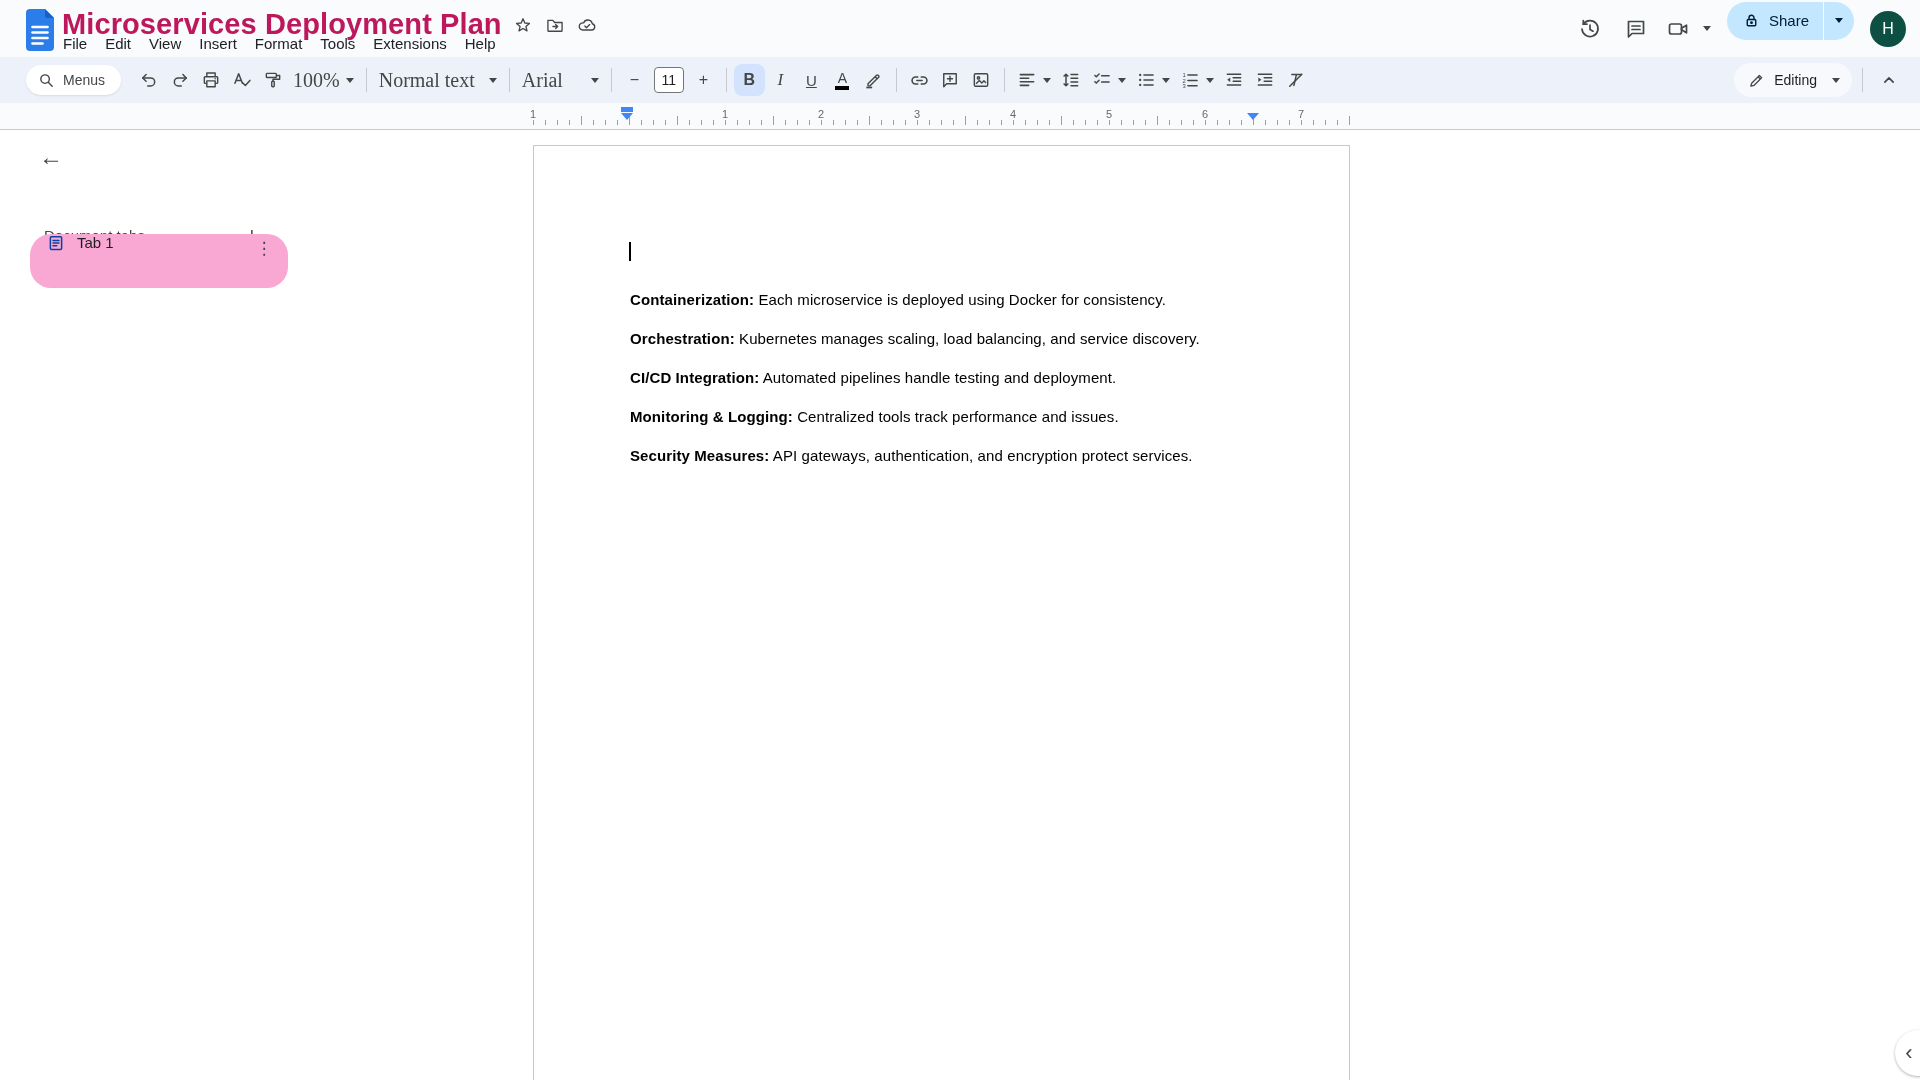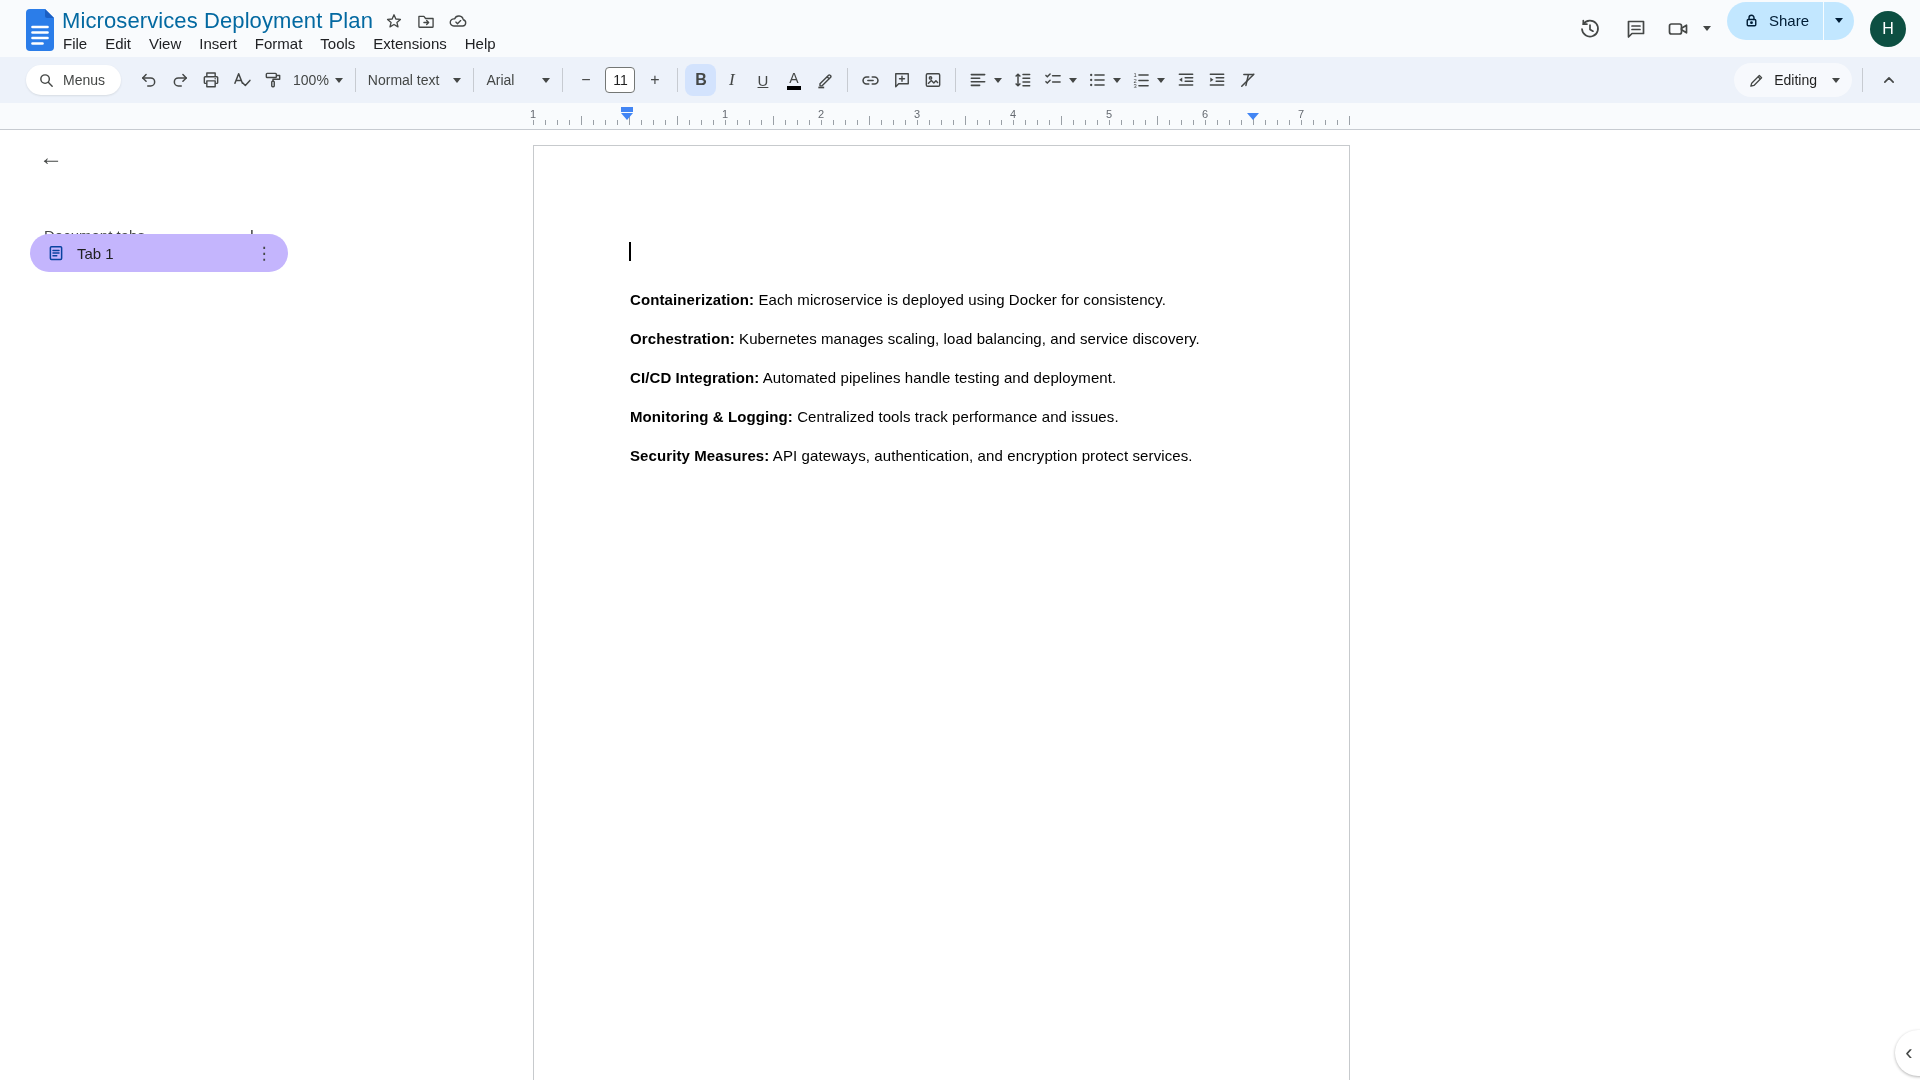--- a/index.html
+++ b/index.html
@@ -4,21 +4,21 @@
 <style>
   * { margin:0; padding:0; box-sizing:border-box; }
   html,body { background:#fff; }
   body { font-family:"Liberation Sans","DejaVu Sans",sans-serif; }
   .app { position:relative; width:1920px; height:1080px; overflow:hidden; background:#fff; }
 
   
   .header { position:absolute; left:0; top:0; width:1920px; height:57px; background:#f9fbfd; }
   .logo { position:absolute; left:24px; top:9px; width:32px; height:42px; cursor:pointer; }
   .title-row { position:absolute; left:62px; top:8px; display:flex; align-items:center; gap:10px; }
-  .doc-title { font-size:22px; color:#0369a1; letter-spacing:.1px; }
+  .doc-title { font-size:29px; color:#be185d; letter-spacing:.1px;font-weight:bold; }
   .title-icon { width:22px; height:22px; display:flex; align-items:center; justify-content:center; color:#444746; }
   .menubar { position:absolute; left:54px; top:33px; display:flex; }
   .menu-item { font-size:15px; color:#202124; padding:2px 9px; border-radius:6px; cursor:pointer; }
   .header-right { position:absolute; right:14px; top:0; height:57px; display:flex; align-items:center; }
   .hdr-btn { width:46px; height:46px; border-radius:50%; display:flex; align-items:center; justify-content:center; color:#444746; cursor:pointer; }
   .cam-caret { margin-left:-6px; margin-right:6px; }
   .share-btn { height:38px; background:#c2e7ff; border-radius:19px; display:flex; align-items:center; margin:0 12px 16px 10px; cursor:pointer; }
   .share-main { display:flex; align-items:center; gap:9px; padding:0 14px 0 16px; height:100%; }
   .share-label { font-size:15px; font-weight:500; color:#001d35; }
   .share-divider { width:1px; height:38px; background:rgba(255,255,255,.85); }
@@ -26,21 +26,21 @@
   .avatar { width:36px; height:36px; border-radius:50%; background:#0d4f42; color:#fff; font-size:16px; font-weight:500; display:flex; align-items:center; justify-content:center; margin-left:4px; cursor:pointer; }
 
   
   .toolbar { position:absolute; left:0; top:57px; width:1920px; height:46px; background:#edf2fa; display:flex; align-items:center; padding-left:26px; }
   .tbtn { height:32px; min-width:31px; padding:0 5px; border-radius:8px; display:flex; align-items:center; justify-content:center; color:#444746; cursor:pointer; }
   .tbtn.active { background:#d3e3fd; }
   .menus-pill { height:30px; background:#fff; border-radius:16px; display:flex; align-items:center; gap:8px; padding:0 16px 0 12px; margin-right:12px; box-shadow:0 1px 2px rgba(60,64,67,.12); cursor:pointer; }
   .menus-label { font-size:14px; color:#444746; }
   .caret { width:0; height:0; border-left:4px solid transparent; border-right:4px solid transparent; border-top:5px solid #444746; margin-left:6px; }
   .tb-divider { width:1px; height:24px; background:#c7cbd1; margin:0 7px; }
-  .dd-label { font-size:14px; color:#444746; white-space:nowrap; }
+  .dd-label { font-size:20px; color:#444746; white-space:nowrap;font-family:Liberation Serif, serif; }
   .glyph { font-size:16px; color:#444746; }
   .bold-glyph { font-weight:700; font-size:16px; }
   .italic-glyph { font-style:italic; font-family:"Liberation Serif",serif; font-size:17px; }
   .underline-glyph { text-decoration:underline; font-size:15px; }
   .color-a { display:flex; flex-direction:column; align-items:center; line-height:14px; }
   .color-a .bar { width:14px; height:4px; background:#000; margin-top:1px; }
   .size-box { width:30px; height:26px; border:1px solid #747775; border-radius:4px; background:#fff; text-align:center; font-size:14px; color:#1f1f1f; font-family:"Liberation Sans",sans-serif; margin:0 4px; }
   .toolbar-right { position:absolute; right:16px; top:57px; height:46px; display:flex; align-items:center; }
   .editing-pill { height:34px; border-radius:17px; background:rgba(255,255,255,.55); display:flex; align-items:center; gap:9px; padding:0 12px 0 14px; cursor:pointer; }
   .editing-label { font-size:14px; color:#1f1f1f; }
@@ -62,21 +62,21 @@
       repeating-linear-gradient(180deg,#9aa0a6 0 1px,transparent 1px 48px) right/9px 100% no-repeat,
       repeating-linear-gradient(180deg,#9aa0a6 0 1px,transparent 1px 12px) right/5px 100% no-repeat; }
   .v-num { position:absolute; left:-2px; width:15px; text-align:center; font-size:11px; color:#656a71; background:#f9fbfd; transform:rotate(-90deg); }
 
   
   .canvas { position:absolute; left:0; top:130px; width:1920px; height:950px; background:#fff; }
   .back-btn { position:absolute; left:36px; top:12px; width:30px; height:30px; font-size:24px; color:#444746; display:flex; align-items:center; justify-content:center; cursor:pointer; }
   .tabs-heading-row { position:absolute; left:44px; top:68px; width:222px; display:flex; align-items:center; justify-content:space-between;margin-top:23px; }
   .tabs-heading { font-size:15px; font-weight:500; color:#444746; }
   .add-tab-btn { width:28px; height:28px; font-size:21px; color:#444746; display:flex; align-items:center; justify-content:center; border-radius:50%; cursor:pointer; }
-  .tab-pill { position:absolute; left:30px; top:104px; width:258px; height:38px; background:#c4b5fd; border-radius:21px; display:flex; align-items:center; padding:0 10px 0 17px; cursor:pointer; }
+  .tab-pill { position:absolute; left:30px; top:104px; width:258px; height:54px; background:#f9a8d4; border-radius:21px; display:flex; padding:0 10px 0 17px; cursor:pointer; }
   .tab-label { font-size:15px; font-weight:500; color:#1f1f1f; margin-left:12px; flex:1; }
   .kebab { width:28px; height:28px; display:flex; align-items:center; justify-content:center; font-size:17px; color:#444746; letter-spacing:0; cursor:pointer; }
   .tabs-hint { position:absolute; left:42px; top:152px; width:256px; font-size:13px; line-height:17px; font-style:italic; color:#5f6368; }
 
   
   .page { position:absolute; left:533px; top:15px; width:817px; height:1056px; background:#fff; border:1px solid #c7cacd; }
   .page-content { position:absolute; left:96px; top:96px; width:625px; cursor:text;margin-top:48px; }
   .doc-p { font-size:15px; line-height:19px; color:#000; margin-bottom:20px; letter-spacing:.1px; }
   .doc-p b { font-weight:700; }
   .text-caret { position:absolute; left:95px; top:96px; width:1.5px; height:19px; background:#000; }

